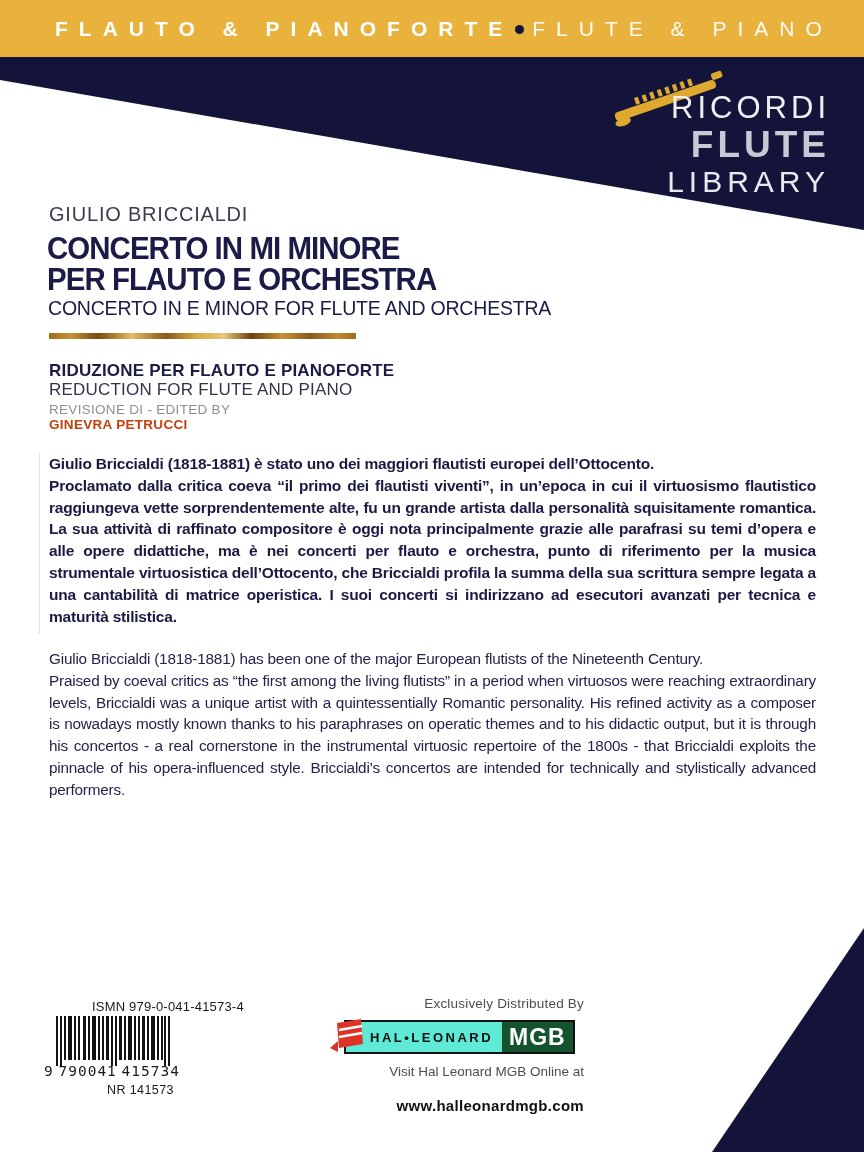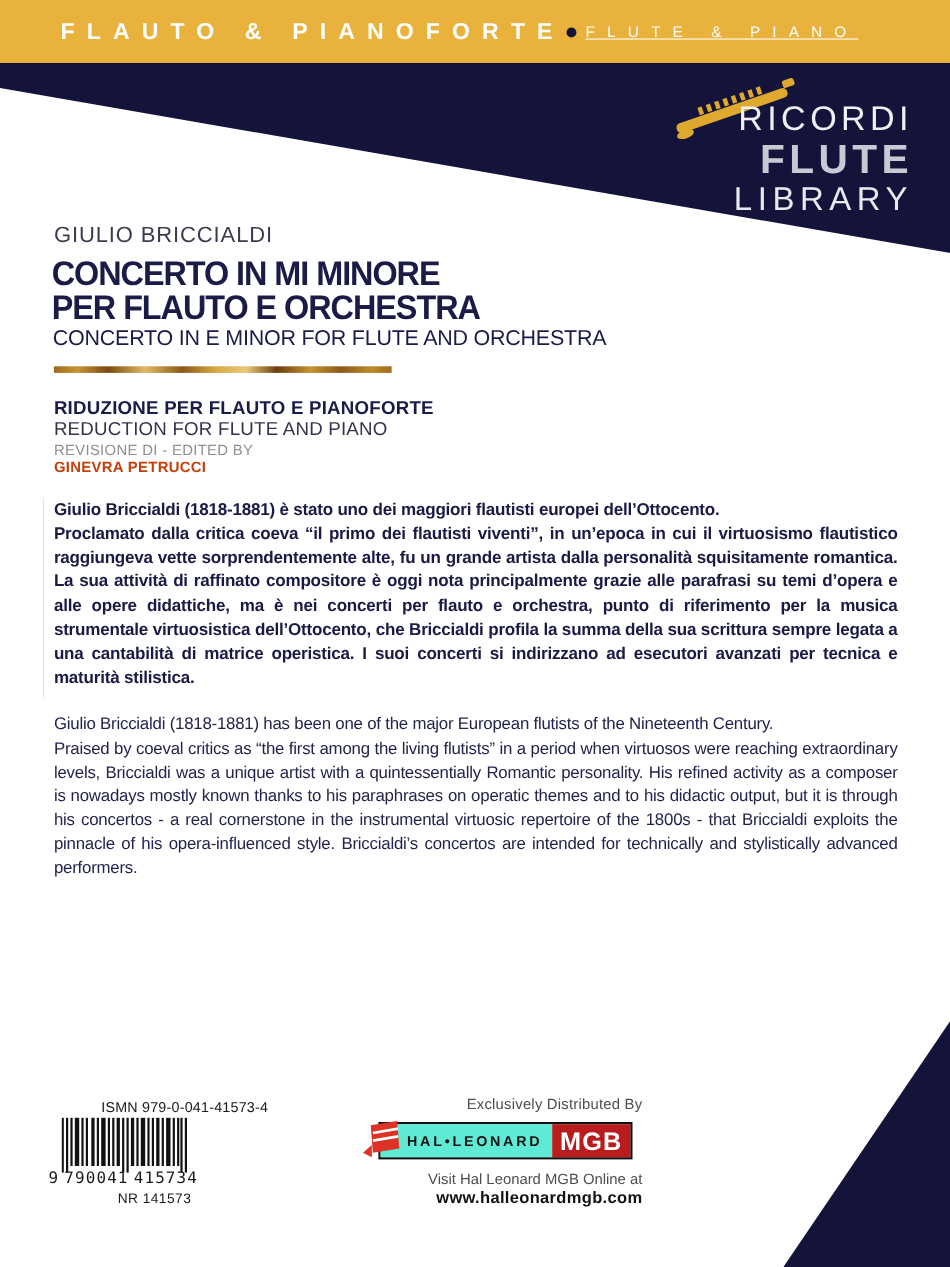--- a/index.html
+++ b/index.html
@@ -12,21 +12,21 @@
     position:absolute;left:0;top:0;width:864px;height:58px;background:#E9B23C;
     display:flex;align-items:center;padding-left:55px;box-sizing:border-box;
   }
   .banner .bold-part{
     color:#ffffff;font-weight:700;font-size:21px;letter-spacing:11px;white-space:nowrap;
   }
   .banner .dot{
     width:9px;height:9px;border-radius:50%;background:#14143A;margin:0 8px 0 2px;flex:0 0 auto;
   }
   .banner .light-part{
-    color:#ffffff;font-weight:400;font-size:14px;letter-spacing:11px;white-space:nowrap;opacity:.96;text-decoration:underline;
+    color:#ffffff;font-weight:400;font-size:21px;letter-spacing:11px;white-space:nowrap;opacity:.96;
   }
   
   .wedge{
     position:absolute;left:0;top:57px;width:864px;height:175px;background:#14143A;
     -webkit-clip-path:polygon(0 0,864px 0,864px 173px,0 23px);
     clip-path:polygon(0 0,864px 0,864px 173px,0 23px);
   }
   .brand{
     position:absolute;right:34px;top:90px;text-align:right;color:#ffffff;line-height:1;
   }
@@ -80,26 +80,26 @@
   .dist .head{font-size:13.5px;color:#4D4D4D;letter-spacing:.2px;}
   .hl-row{position:relative;margin-top:7px;height:38px;}
   .hl-box{
     position:absolute;left:12px;top:2px;display:flex;align-items:stretch;border:2px solid #111;height:30px;
   }
   .hl-name{
     display:flex;align-items:center;padding:0 9px 0 24px;background:#5eead4;
     font-size:13px;font-weight:600;letter-spacing:2.5px;color:#111;white-space:nowrap;
   }
   .hl-mgb{
-    display:flex;align-items:center;background:#b91c1c;color:#fff;font-weight:700;font-size:23px;
+    display:flex;align-items:center;background:#14532d;color:#fff;font-weight:700;font-size:23px;
     padding:0 7px;letter-spacing:1px;transform:none;
   }
   .hl-emblem{position:absolute;left:-4px;top:-2px;}
   .dist .visit{margin-top:8px;font-size:13.5px;color:#4D4D4D;}
-  .dist .url{margin-top:2px;font-size:15px;font-weight:700;color:#111;letter-spacing:.3px;}
+  .dist .url{margin-top:18px;font-size:15px;font-weight:700;color:#111;letter-spacing:.3px;}
 </style>
 </head>
 <body>
 
 <div class="banner">
   <span class="bold-part">FLAUTO &amp; PIANOFORTE</span>
   <span class="dot"></span>
   <span class="light-part">FLUTE &amp; PIANO</span>
 </div>
 

